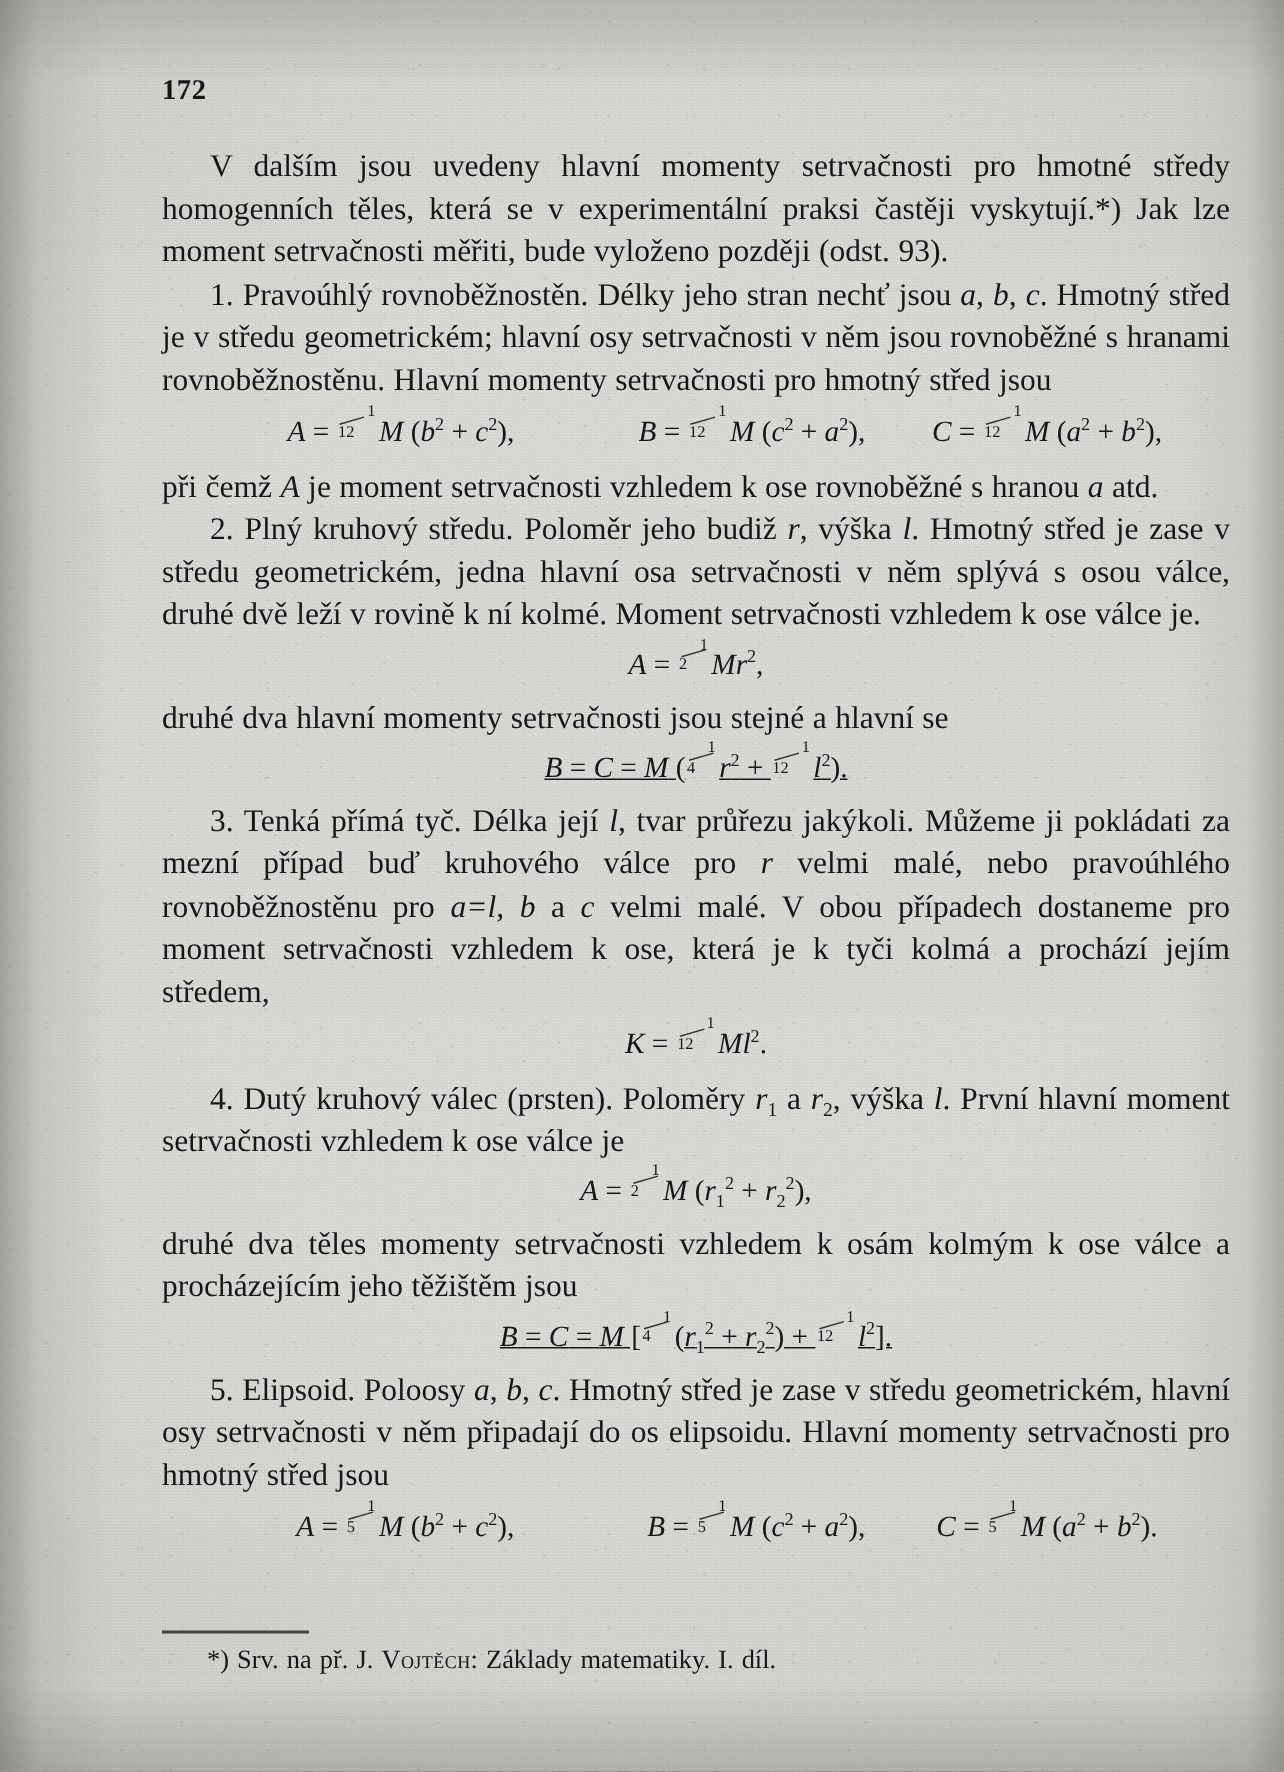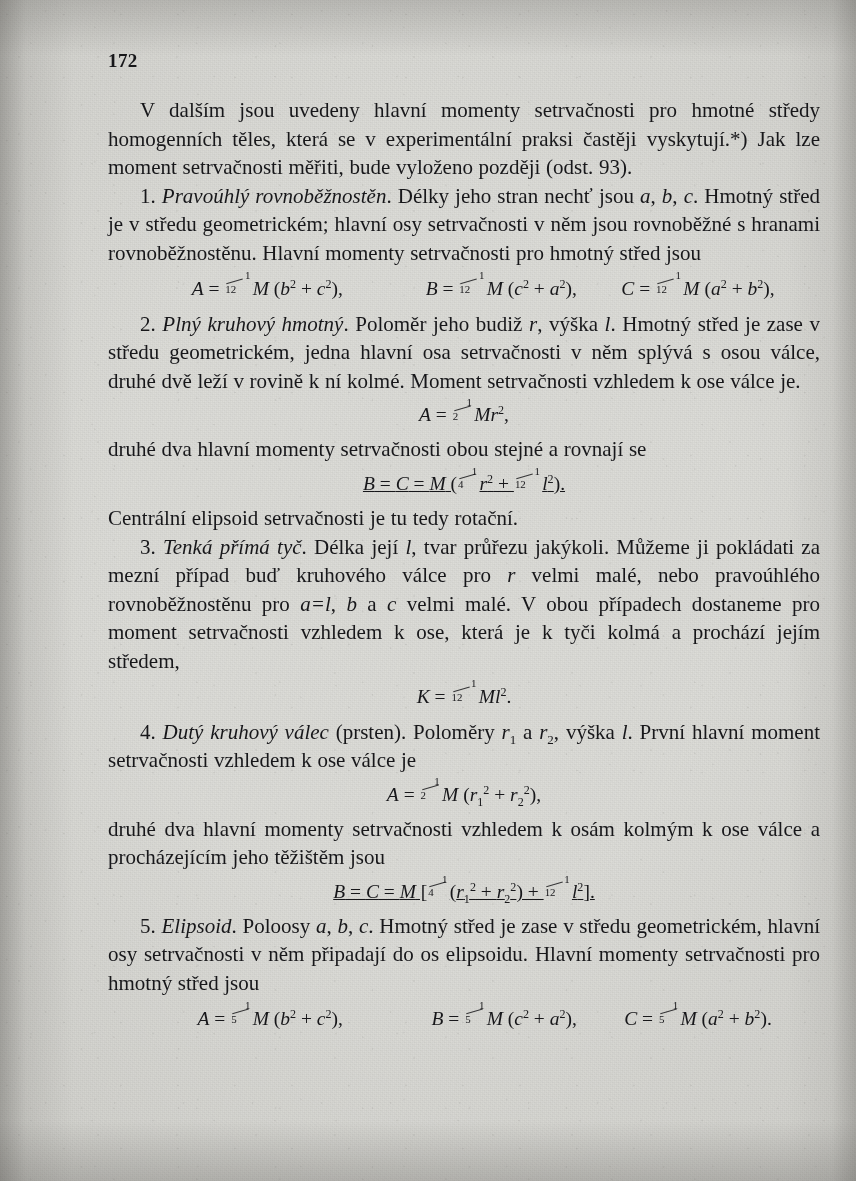--- a/index.html
+++ b/index.html
@@ -84,21 +84,21 @@
   p.para {
     margin: 0;
     font-size: 21px;
     line-height: 28.6px;
     text-align: justify;
     text-indent: 32px;
     word-spacing: 0.4px;
   }
   p.cont { text-indent: 0; }
 
-  .it { font-style: italic; }
+  .it { }
   .mathvar { font-style: italic; font-family: "Liberation Serif", "DejaVu Serif", serif; }
 
   
   .eq {
     margin: 0;
     font-size: 19.5px;
     line-height: 30px;
     text-align: center;
     white-space: nowrap;
   }
@@ -189,71 +189,75 @@
       <div class="eq" style="margin-top:6px;margin-bottom:6px;">
         <span class="slot" style="width:228px;">
           <span class="mathvar">A</span> = <span class="cfrac wide"><span class="num">1</span><span class="bar"></span><span class="den">12</span></span><span class="mathvar">M</span> (<span class="mathvar">b</span><sup class="sp">2</sup> + <span class="mathvar">c</span><sup class="sp">2</sup>),
         </span><span class="slot" style="width:240px;">
           <span class="mathvar">B</span> = <span class="cfrac wide"><span class="num">1</span><span class="bar"></span><span class="den">12</span></span><span class="mathvar">M</span> (<span class="mathvar">c</span><sup class="sp">2</sup> + <span class="mathvar">a</span><sup class="sp">2</sup>),
         </span><span class="slot">
           <span class="mathvar">C</span> = <span class="cfrac wide"><span class="num">1</span><span class="bar"></span><span class="den">12</span></span><span class="mathvar">M</span> (<span class="mathvar">a</span><sup class="sp">2</sup> + <span class="mathvar">b</span><sup class="sp">2</sup>),
         </span>
       </div>
 
+      <p class="para cont">při čemž <span class="mathvar">A</span> je moment setrvačnosti vzhledem k ose rovnoběžné s hranou <span class="mathvar">a</span> atd.</p>
 
       <p class="para"><span>2.</span>
-        <span class="it">Plný kruhový hmotný</span><span>. Poloměr jeho budiž <span class="mathvar">r</span>, výška <span class="mathvar">l</span>. Hmotný střed je zase v středu geometrickém, jedna hlavní osa setrvačnosti v něm splývá s osou válce, druhé dvě leží v rovině k ní kolmé. Moment setrvačnosti vzhledem k ose válce je.</span></p>
+        <span class="it">Plný kruhový středu</span><span>. Poloměr jeho budiž <span class="mathvar">r</span>, výška <span class="mathvar">l</span>. Hmotný střed je zase v středu geometrickém, jedna hlavní osa setrvačnosti v něm splývá s osou válce, druhé dvě leží v rovině k ní kolmé. Moment setrvačnosti vzhledem k ose válce je.</span></p>
 
       <div class="eq" style="margin-top:5px;margin-bottom:5px;">
         <span class="mathvar">A</span> = <span class="cfrac"><span class="num">1</span><span class="bar"></span><span class="den">2</span></span><span class="mathvar">Mr</span><sup class="sp">2</sup>,
       </div>
 
-      <p class="para cont">druhé dva hlavní momenty setrvačnosti obou stejné a rovnají se</p>
+      <p class="para cont">druhé dva hlavní momenty setrvačnosti jsou stejné a hlavní se</p>
 
       <div class="eq" style="margin-top:5px;margin-bottom:5px;text-decoration:underline;">
         <span class="mathvar">B</span> = <span class="mathvar">C</span> = <span class="mathvar">M</span> (<span class="cfrac"><span class="num">1</span><span class="bar"></span><span class="den">4</span></span><span class="mathvar">r</span><sup class="sp">2</sup> + <span class="cfrac wide"><span class="num">1</span><span class="bar"></span><span class="den">12</span></span><span class="mathvar">l</span><sup class="sp">2</sup>).
       </div>
 
-      <p class="para cont">Centrální elipsoid setrvačnosti je tu tedy rotační.</p>
 
       <p class="para"><span>3.</span>
         <span class="it">Tenká přímá tyč</span><span>. Délka její <span class="mathvar">l</span>, tvar průřezu jakýkoli. Můžeme ji pokládati za mezní případ buď kruhového válce pro <span class="mathvar">r</span> velmi malé, nebo pravoúhlého rovnoběžnostěnu pro <span class="mathvar">a=l</span>, <span class="mathvar">b</span> a <span class="mathvar">c</span> velmi malé. V obou případech dostaneme pro moment setrvačnosti vzhledem k ose, která je k tyči kolmá a prochází jejím středem,</span></p>
 
       <div class="eq" style="margin-top:6px;margin-bottom:6px;">
         <span class="mathvar">K</span> = <span class="cfrac wide"><span class="num">1</span><span class="bar"></span><span class="den">12</span></span><span class="mathvar">Ml</span><sup class="sp">2</sup>.
       </div>
 
       <p class="para"><span>4.</span>
         <span class="it">Dutý kruhový válec</span><span> (prsten). Poloměry <span class="mathvar">r</span><sub class="sb">1</sub> a <span class="mathvar">r</span><sub class="sb">2</sub>, výška <span class="mathvar">l</span>. První hlavní moment setrvačnosti vzhledem k ose válce je</span></p>
 
       <div class="eq" style="margin-top:5px;margin-bottom:5px;">
         <span class="mathvar">A</span> = <span class="cfrac"><span class="num">1</span><span class="bar"></span><span class="den">2</span></span><span class="mathvar">M</span> (<span class="mathvar">r</span><sub class="sb">1</sub><sup class="sp">2</sup> + <span class="mathvar">r</span><sub class="sb">2</sub><sup class="sp">2</sup>),
       </div>
 
-      <p class="para cont">druhé dva hlavní momenty setrvačnosti vzhledem k osám kolmým k ose válce a procházejícím jeho těžištěm jsou</p>
+      <p class="para cont">druhé dva těles momenty setrvačnosti vzhledem k osám kolmým k ose válce a procházejícím jeho těžištěm jsou</p>
 
       <div class="eq" style="margin-top:5px;margin-bottom:5px;text-decoration:underline;">
         <span class="mathvar">B</span> = <span class="mathvar">C</span> = <span class="mathvar">M</span> [<span class="cfrac"><span class="num">1</span><span class="bar"></span><span class="den">4</span></span>(<span class="mathvar">r</span><sub class="sb">1</sub><sup class="sp">2</sup> + <span class="mathvar">r</span><sub class="sb">2</sub><sup class="sp">2</sup>) + <span class="cfrac wide"><span class="num">1</span><span class="bar"></span><span class="den">12</span></span><span class="mathvar">l</span><sup class="sp">2</sup>].
       </div>
 
       <p class="para"><span>5.</span>
         <span class="it">Elipsoid</span><span>. Poloosy <span class="mathvar">a</span>, <span class="mathvar">b</span>, <span class="mathvar">c</span>. Hmotný střed je zase v středu geometrickém, hlavní osy setrvačnosti v něm připadají do os elipsoidu. Hlavní momenty setrvačnosti pro hmotný střed jsou</span></p>
 
       <div class="eq" style="margin-top:6px;">
         <span class="slot" style="width:228px;">
           <span class="mathvar">A</span> = <span class="cfrac"><span class="num">1</span><span class="bar"></span><span class="den">5</span></span><span class="mathvar">M</span> (<span class="mathvar">b</span><sup class="sp">2</sup> + <span class="mathvar">c</span><sup class="sp">2</sup>),
         </span><span class="slot" style="width:240px;">
           <span class="mathvar">B</span> = <span class="cfrac"><span class="num">1</span><span class="bar"></span><span class="den">5</span></span><span class="mathvar">M</span> (<span class="mathvar">c</span><sup class="sp">2</sup> + <span class="mathvar">a</span><sup class="sp">2</sup>),
         </span><span class="slot">
           <span class="mathvar">C</span> = <span class="cfrac"><span class="num">1</span><span class="bar"></span><span class="den">5</span></span><span class="mathvar">M</span> (<span class="mathvar">a</span><sup class="sp">2</sup> + <span class="mathvar">b</span><sup class="sp">2</sup>).
         </span>
       </div>
 
     </div>
 
+    <div class="footnote-wrap">
+      <div class="fn-rule"></div>
+      <p class="footnote"><span>*)</span><span> Srv. na př. J. </span><span class="smallcaps">Vojtěch</span><span>: Základy matematiky. I. díl.</span></p>
+    </div>
 
   </div>
 
   <div id="grain"></div>
   <div id="speckle"></div>
   <div id="vignette"></div>
 
 </div>
 
 </body></html>

